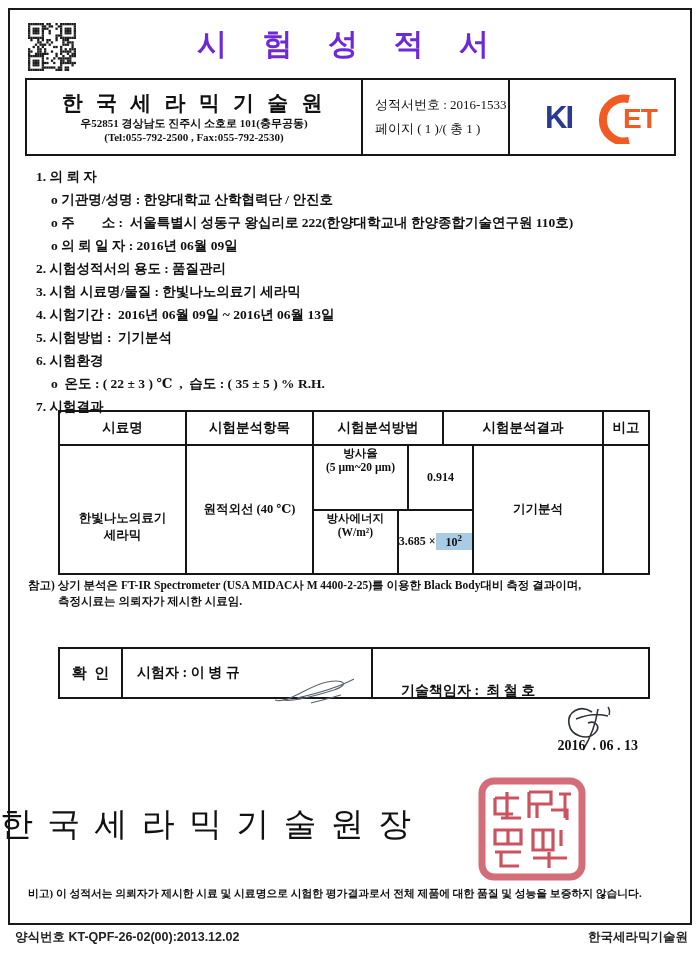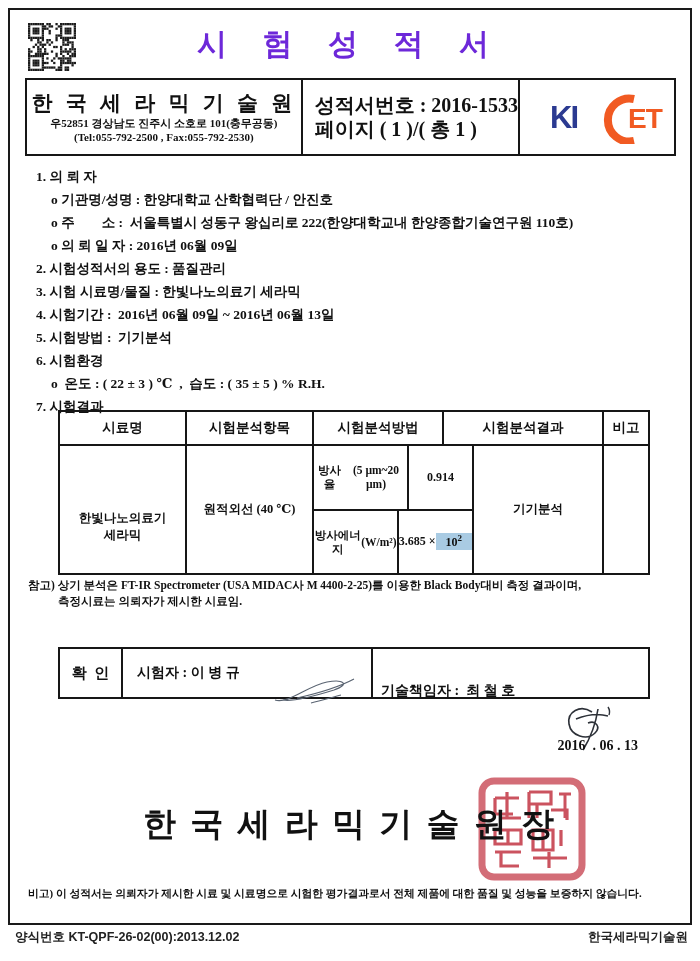--- a/index.html
+++ b/index.html
@@ -16,59 +16,59 @@
   
   .doc-title{left:0;right:0;top:24px;text-align:center;font-size:30px;font-weight:bold;letter-spacing:14px;color:#6d28d9;}
   
   .header-box{left:25px;top:78px;width:651px;height:78px;display:flex;border:2px solid #161616;box-sizing:border-box;}
   .hcell{box-sizing:border-box;border-right:2px solid #161616;display:flex;flex-direction:column;align-items:center;justify-content:center;}
   .hcell.last{border-right:none;}
   .h-org{width:336px;padding:2px 4px;}
   .org-name{font-size:21px;font-weight:bold;letter-spacing:4px;white-space:pre;line-height:26px;}
   .org-addr{font-size:11px;font-weight:600;line-height:14px;white-space:pre;}
   .h-meta{flex:1;align-items:flex-start;padding-left:12px;}
-  .h-meta div{font-size:20px;font-weight:700;line-height:24px;white-space:pre;}
+  .h-meta div{font-size:13px;font-weight:400;line-height:24px;white-space:pre;}
   .h-logo{width:136px;margin-left:28px;}
   
   .info{left:36px;top:165px;right:16px;font-size:13.5px;font-weight:600;}
   .info-line{line-height:23px;white-space:pre;}
   .info-line.lvl1{padding-left:15px;}
   
   .rtable{left:58px;top:410px;width:592px;box-sizing:border-box;border:2px solid #161616;font-weight:600;}
   .tr{display:flex;}
   .thead{height:32px;border-bottom:2px solid #161616;}
   .td{box-sizing:border-box;border-right:2px solid #161616;display:flex;align-items:center;justify-content:center;text-align:center;}
   .td.last{border-right:none;}
   .th{font-size:13.5px;font-weight:700;}
   .c1{width:127px;}.c2{width:127px;}.c3{width:160px;}.c4{width:130px;}.c5{flex:1;}
   .tbody{height:127px;font-size:12.5px;}
   .cell-stack{display:flex;flex-direction:column;align-items:center;justify-content:center;line-height:17px;margin-top:34px;}
   .c3.nopad{flex-direction:column;align-items:stretch;justify-content:flex-start;padding:0;}
   .subrow{display:flex;flex:1;box-sizing:border-box;}
   .subrow.first{border-bottom:2px solid #161616;}
-  .subparam{width:95px;box-sizing:border-box;border-right:2px solid #161616;display:flex;align-items:center;justify-content:flex-start;font-size:11.5px;line-height:14px;}
+  .subparam{width:95px;box-sizing:border-box;border-right:2px solid #161616;display:flex;flex-direction:column;align-items:center;justify-content:flex-start;font-size:11.5px;line-height:14px;}
   .subval{flex:1;display:flex;align-items:center;justify-content:center;font-size:12px;white-space:nowrap;}
   .hl{background:#a9cbe3;padding:0 10px;}
   sup{font-size:9px;}
   
   .footnote{left:28px;top:577px;font-size:11.5px;font-weight:600;line-height:16px;}
   .footnote .l2{padding-left:30px;}
   
   .confirm{left:58px;top:647px;width:592px;height:52px;box-sizing:border-box;border:2px solid #161616;display:flex;font-weight:600;}
   .ccell{box-sizing:border-box;border-right:2px solid #161616;display:flex;align-items:center;}
   .ccell.last{border-right:none;}
   .c-label{width:63px;justify-content:center;font-size:15px;white-space:pre;}
   .c-tester{width:250px;padding-left:14px;font-size:14px;position:relative;white-space:pre;}
-  .c-manager{flex:1;padding-left:8px;font-size:14px;position:relative;white-space:pre;margin-top:36px;}
+  .c-manager{flex:1;padding-left:28px;font-size:14px;position:relative;white-space:pre;margin-top:36px;}
   .sig{position:absolute;}
   .sig-tester{right:14px;top:8px;}
   .sig-manager{right:34px;top:2px;}
   
   .issue-date{left:0;right:62px;top:738px;text-align:right;font-size:14px;font-weight:600;white-space:pre;}
-  .director{left:0;right:0;top:802px;text-align:center;font-size:33px;letter-spacing:3px;font-weight:700;white-space:pre;z-index:3;}
+  .director{left:0;right:0;top:802px;text-align:left;font-size:33px;letter-spacing:3px;font-weight:400;white-space:pre;z-index:3;}
   .seal{left:477px;top:776px;width:110px;height:106px;z-index:2;}
   
   .bottom-note{left:28px;top:887px;right:16px;font-size:10.8px;font-weight:700;}
   
   .footer{left:15px;right:12px;top:929px;display:flex;justify-content:space-between;
     font-family:"Liberation Sans","DejaVu Sans",sans-serif;font-size:12.5px;font-weight:700;color:#222;}
 </style>
 </head>
 <body>
 

